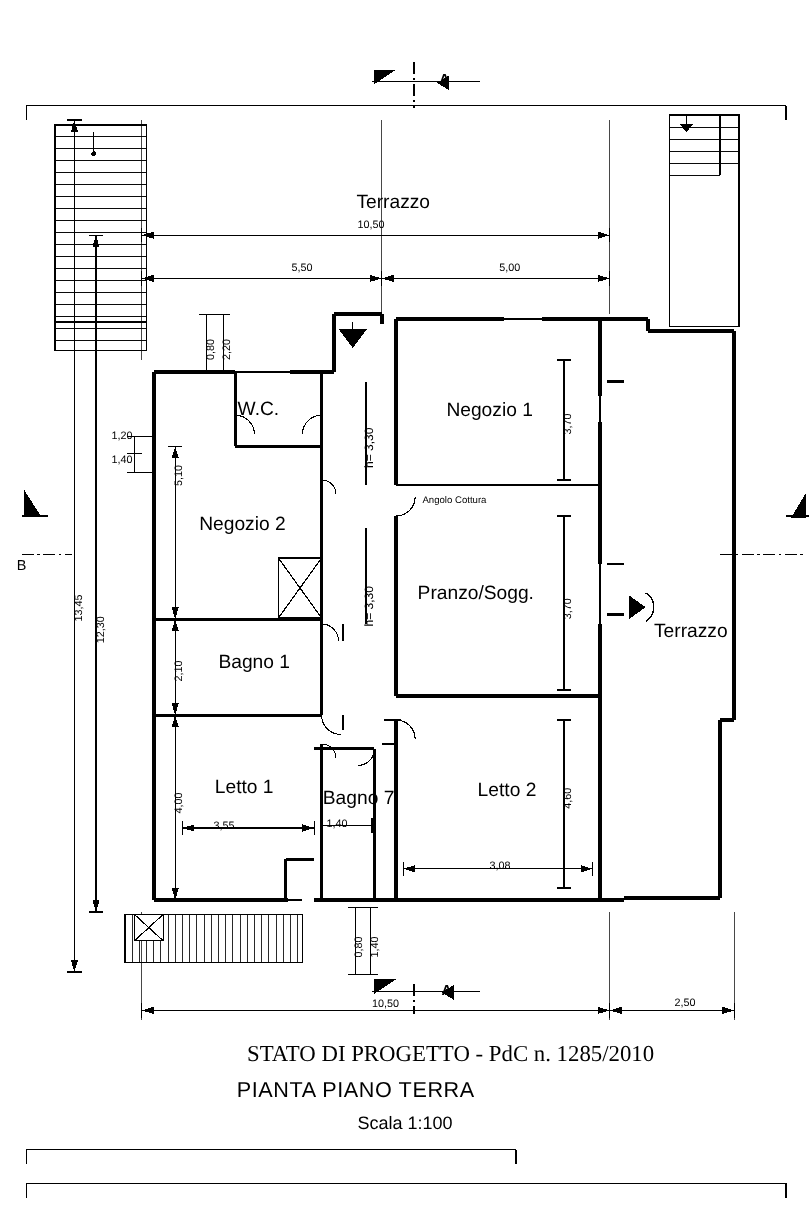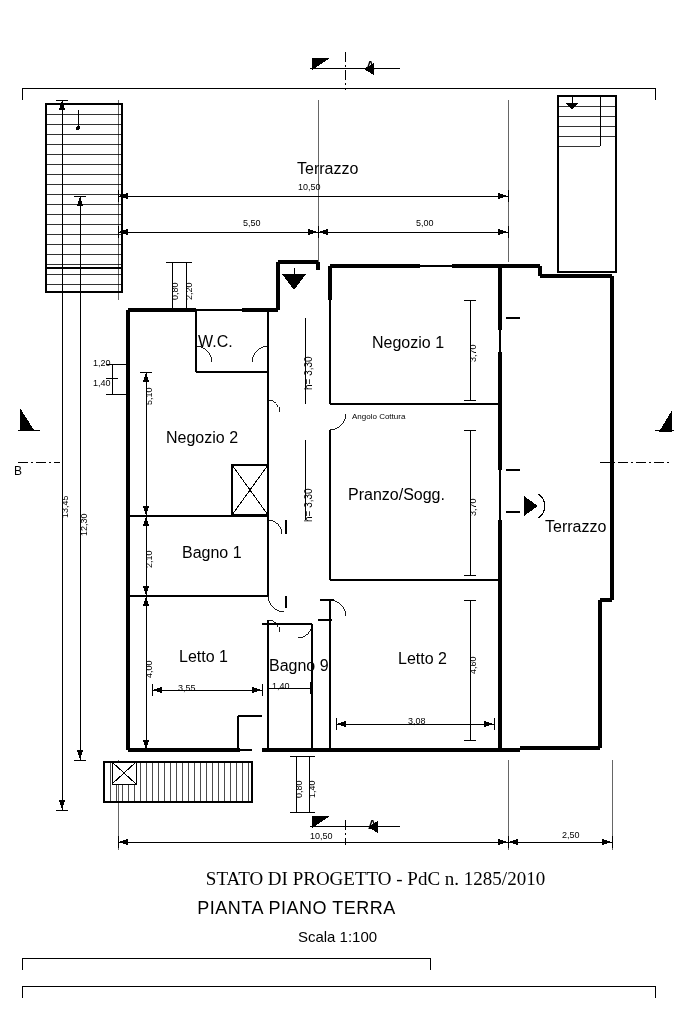--- a/index.html
+++ b/index.html
@@ -351,21 +351,21 @@
 
 <div class="lbl rm" style="left:297px;top:160px;">Terrazzo</div>
 <div class="lbl rm" style="left:198px;top:333px;">W.C.</div>
 <div class="lbl rm" style="left:372px;top:334px;">Negozio 1</div>
 <div class="lbl rm" style="left:166px;top:429px;">Negozio 2</div>
 <div class="lbl tiny" style="left:352px;top:412px;">Angolo Cottura</div>
 <div class="lbl rm" style="left:348px;top:486px;">Pranzo/Sogg.</div>
 <div class="lbl rm" style="left:545px;top:518px;">Terrazzo</div>
 <div class="lbl rm" style="left:182px;top:544px;">Bagno 1</div>
 <div class="lbl rm" style="left:179px;top:648px;">Letto 1</div>
-<div class="lbl rm" style="left:269px;top:657px;">Bagno 9</div>
+<div class="lbl rm" style="left:269px;top:657px;">Bagno 7</div>
 <div class="lbl rm" style="left:398px;top:650px;">Letto 2</div>
 
 <div class="lbl dim" style="left:298px;top:182px;">10,50</div>
 <div class="lbl dim" style="left:209px;top:218px;padding-left:34px;">5,50</div>
 <div class="lbl dim" style="left:416px;top:218px;">5,00</div>
 <div class="lbl dim" style="left:178px;top:683px;">3,55</div>
 <div class="lbl dim" style="left:272px;top:681px;">1,40</div>
 <div class="lbl dim" style="left:408px;top:716px;">3,08</div>
 <div class="lbl dim" style="left:310px;top:831px;">10,50</div>
 <div class="lbl dim" style="left:562px;top:830px;">2,50</div>

